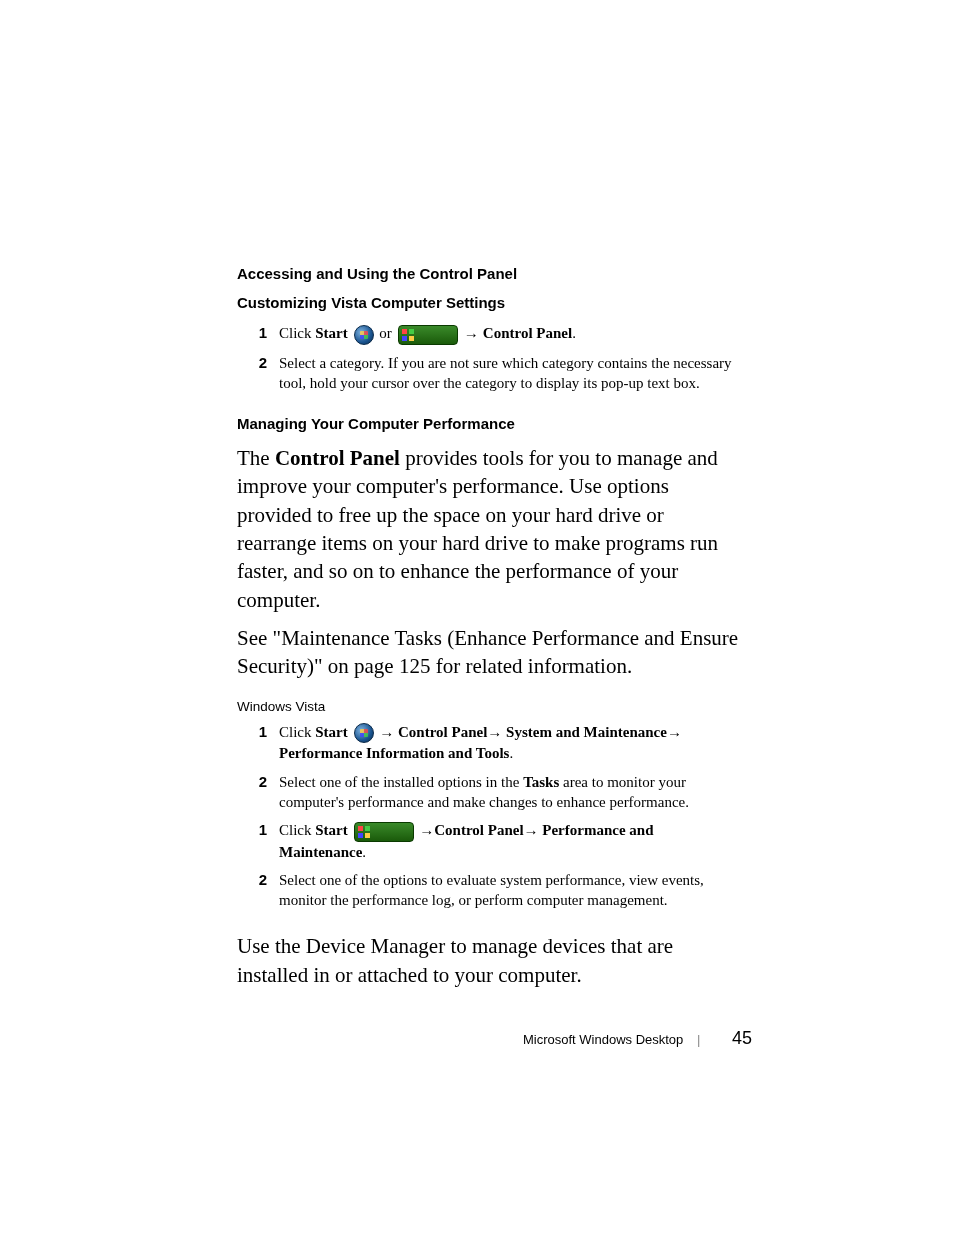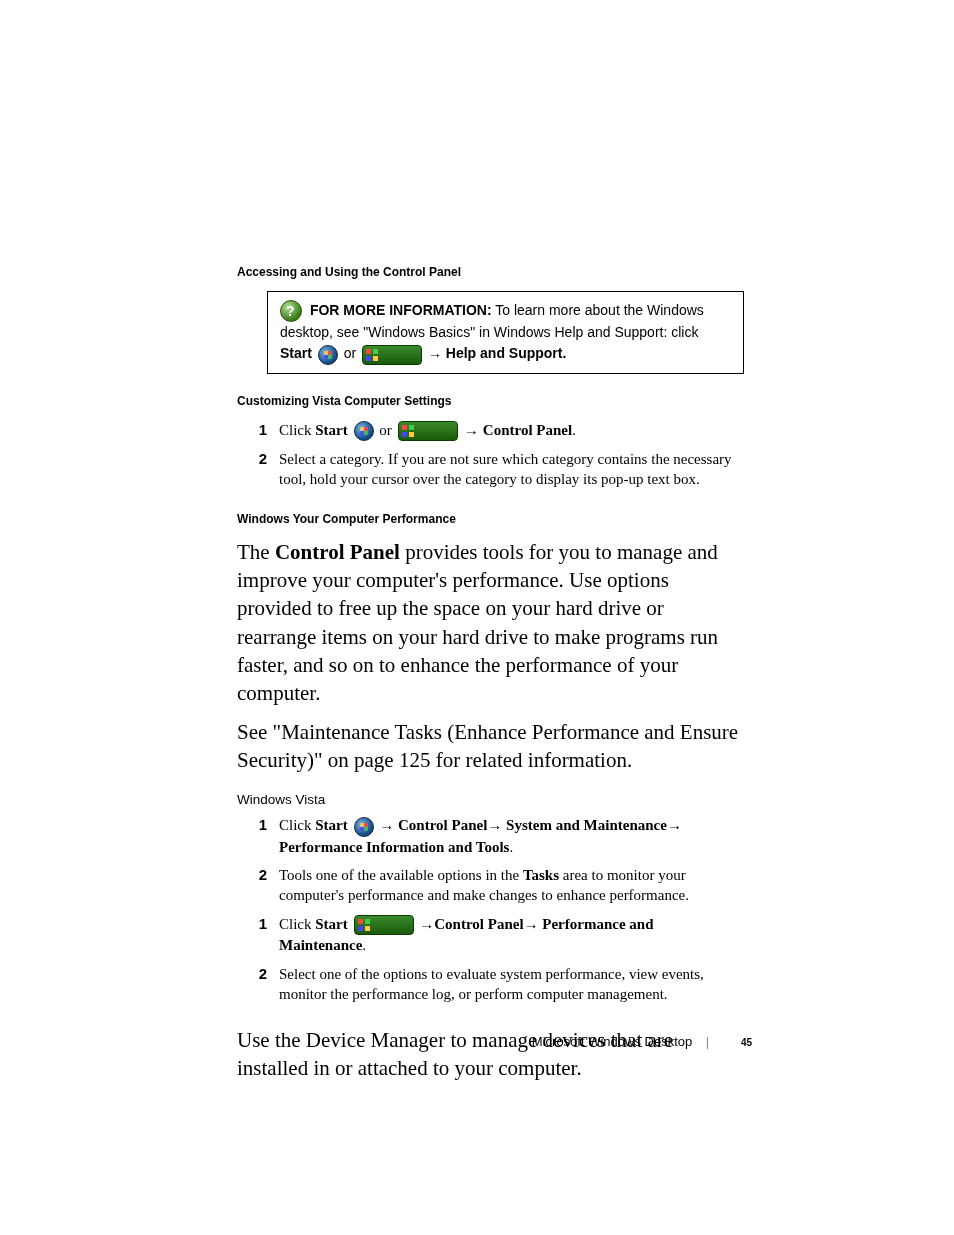--- a/index.html
+++ b/index.html
@@ -11,21 +11,21 @@
     width: 954px;
     height: 1235px;
     position: relative;
   }
   .page {
     padding: 265px 210px 0 237px;
   }
   .heading {
     font-family: Arial, Helvetica, sans-serif;
     font-weight: bold;
-    font-size: 12px;
+    font-size: 15px;
     margin: 0 0 12px 0;
   }
   .subheading {
     font-family: Arial, Helvetica, sans-serif;
     font-weight: normal;
     font-size: 13.5px;
     margin: 18px 0 6px 0;
   }
   .info-box {
     border: 1px solid #000;
@@ -110,22 +110,22 @@
     font-family: Arial, sans-serif;
   }
   .footer {
     position: absolute;
     bottom: 186px;
     right: 202px;
     font-family: Arial, Helvetica, sans-serif;
     font-size: 13px;
   }
   .footer .pnum {
-    font-weight: bold;
-    font-size: 10px;
+    font-weight: normal;
+    font-size: 18px;
     margin-left: 18px;
     margin-top: 12px;
   }
   .footer .sep {
     margin: 0 10px;
     color: #888;
   }
   .question-icon {
     display:inline-block;
     width:20px;height:20px;
@@ -147,64 +147,58 @@
   }
   b { font-weight: bold; }
 </style>
 </head>
 <body>
 
 <div class="page">
 
   <div class="heading">Accessing and Using the Control Panel</div>
 
-  <div class="info-box">
-    <span class="question-icon"></span>
-    <b>FOR MORE INFORMATION:</b><span> To learn more about the Windows desktop, see "Windows Basics" in Windows Help and Support: click </span><b>Start</b>
-    <span class="orb-icon orb-vista"></span><span> or </span>
-    <span class="xp-start-btn"></span><b> → Help and Support.</b>
-  </div>
 
   <div class="heading">Customizing Vista Computer Settings</div>
 
   <div class="ol">
     <div class="ol-item">
       <div class="ol-num">1</div>
       <div class="ol-body">
         <span>Click </span><b>Start</b>
         <span class="orb-icon orb-vista"></span><span> or </span>
         <span class="xp-start-btn"></span><span class="arrow"> → </span><b>Control Panel</b><span>.</span>
       </div>
     </div>
     <div class="ol-item">
       <div class="ol-num">2</div>
       <div class="ol-body">Select a category. If you are not sure which category contains the necessary tool, hold your cursor over the category to display its pop-up text box.</div>
     </div>
   </div>
 
-  <div class="heading" style="margin-top:22px">Windows Your Computer Performance</div>
+  <div class="heading" style="margin-top:22px">Managing Your Computer Performance</div>
 
   <p class="body">
     <span>The </span><b>Control Panel</b><span> provides tools for you to manage and improve your computer's performance. Use options provided to free up the space on your hard drive or rearrange items on your hard drive to make programs run faster, and so on to enhance the performance of your computer.</span>
   </p>
   <p class="body">See "Maintenance Tasks (Enhance Performance and Ensure Security)" on page 125 for related information.</p>
 
   <div class="subheading">Windows Vista</div>
   <div class="ol">
     <div class="ol-item">
       <div class="ol-num">1</div>
       <div class="ol-body">
         <span>Click </span><b>Start</b>
         <span class="orb-icon orb-vista"></span><b> → Control Panel→ System and Maintenance→ Performance Information and Tools</b><span>.</span>
       </div>
     </div>
     <div class="ol-item">
       <div class="ol-num">2</div>
       <div class="ol-body">
-        <span>Tools one of the available options in the </span><b>Tasks</b><span> area to monitor your computer's performance and make changes to enhance performance.</span>
+        <span>Select one of the installed options in the </span><b>Tasks</b><span> area to monitor your computer's performance and make changes to enhance performance.</span>
       </div>
     </div>
   </div>
 
   <div class="ol">
     <div class="ol-item">
       <div class="ol-num">1</div>
       <div class="ol-body">
         <span>Click </span><b>Start</b>
         <span class="xp-start-btn"></span><b> →Control Panel→ Performance and Maintenance</b><span>.</span>

